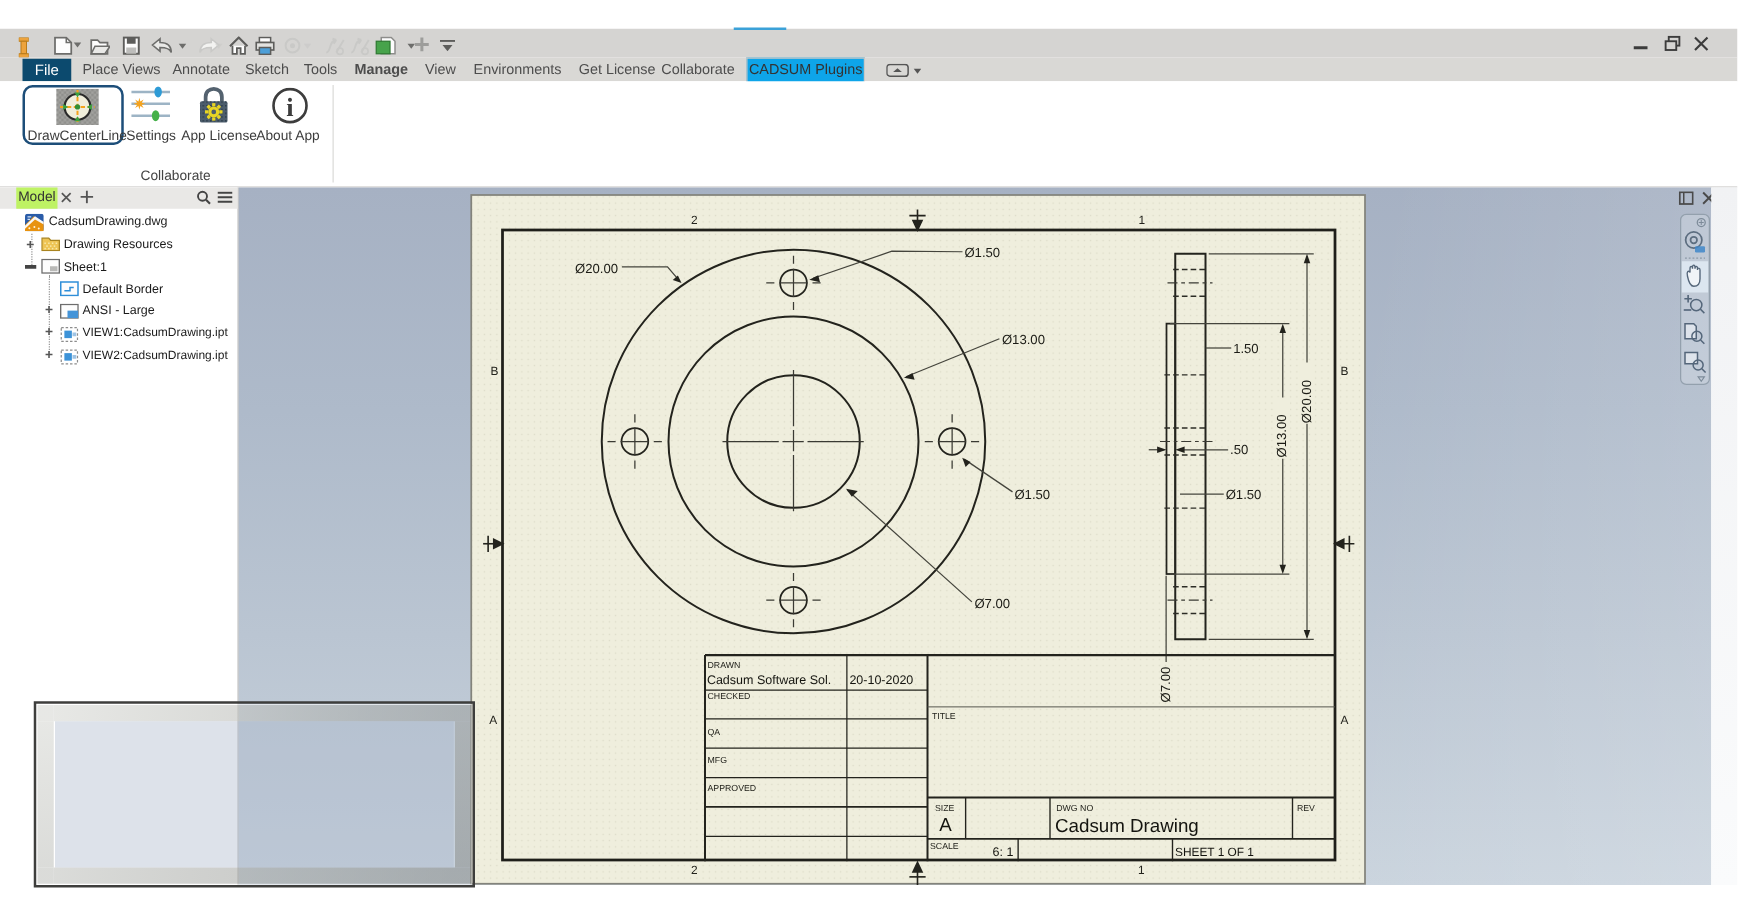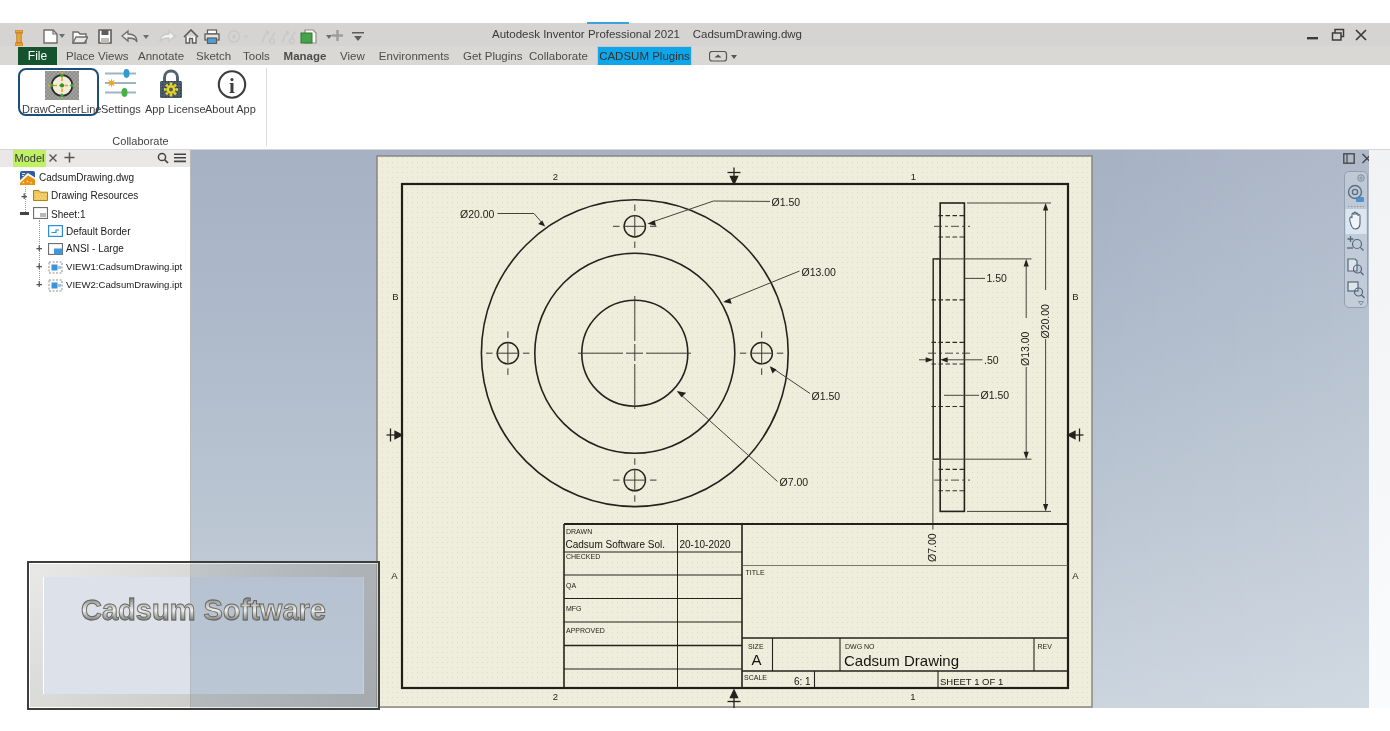--- a/index.html
+++ b/index.html
@@ -8,21 +8,21 @@
 .abs { position:absolute; }
 
 
 #titlebar { position:absolute; left:0; top:23px; width:1390px; height:23px; background:#d5d4d2; }
 #blueline { position:absolute; left:587px; top:22px; width:42px; height:2px; background:#3ba1d8; }
 #titletext { position:absolute; left:0; top:28px; width:1294px; text-align:center; font-size:11.5px; color:#3a3a3a; white-space:nowrap; }
 .qat { position:absolute; top:29px; }
 
 
 #tabrow { position:absolute; left:0; top:46px; width:1390px; height:19px; background:#d9d8d5; }
-#filetab { position:absolute; left:18px; top:47px; width:39px; height:18px; background:#14532d; color:#fff; font-size:12px; text-align:center; line-height:18px; }
+#filetab { position:absolute; left:18px; top:47px; width:39px; height:18px; background:#0c4a6e; color:#fff; font-size:12px; text-align:center; line-height:18px; }
 .tab { position:absolute; top:46px; height:19px; font-size:11.5px; color:#4d4d4d; line-height:20px; white-space:nowrap; }
 #activetab { position:absolute; left:597px; top:46px; width:95px; height:20px; background:#0ea5e9; border:1px solid #c8c8c6; border-bottom:none; color:#333; font-size:11.5px; text-align:center; line-height:19px; white-space:nowrap; }
 
 
 #ribbon { position:absolute; left:0; top:65px; width:1390px; height:85px; background:#ffffff; border-bottom:1px solid #d6d5d3; }
 #dclbtn { position:absolute; left:18px; top:68px; width:81px; height:48px; border:2.5px solid #1d4e79; border-radius:8px; }
 .riblabel { position:absolute; top:103px; font-size:11px; color:#3c3c3c; }
 #grouplabel { position:absolute; left:100px; top:135px; width:81px; text-align:center; font-size:11px; color:#444; }
 #groupsep { position:absolute; left:266px; top:68px; width:1px; height:78px; background:#dcdbd9; }
 
@@ -42,21 +42,20 @@
 #wm-frame { position:absolute; left:1px; top:1px; right:1px; bottom:1px; border:13px solid; border-image:linear-gradient(135deg, rgba(222,223,219,0.72) 0%, rgba(168,170,166,0.55) 55%, rgba(130,132,128,0.5) 100%) 1; }
 #wm-inner { position:absolute; left:15px; top:14px; right:15px; bottom:14px; background:rgba(170,183,203,0.4); }
 .wmtext { position:absolute; width:100%; text-align:center; font-weight:bold; font-family:"Liberation Sans", sans-serif; color:transparent; background:linear-gradient(180deg, #777773 8%, #cbcbc7 36%, #f0f0ec 50%, #a8a8a4 68%, #606058 94%); -webkit-background-clip:text; background-clip:text; -webkit-text-stroke:1px rgba(92,92,88,0.85); }
 </style>
 </head>
 <body>
 <div id="app">
 
   <div id="titlebar"></div>
   <div id="blueline"></div>
-  <div id="titletext">Autodesk Inventor Professional 2021&nbsp;&nbsp;&nbsp;&nbsp;CadsumDrawing.dwg</div>
   <div id="qaticons">
     <svg class="qat" style="left:15px; top:30px;" width="8" height="16" viewBox="0 0 8 16">
       <rect x="0" y="0" width="8" height="3" fill="#eda33c" stroke="#b87b1a" stroke-width="0.8"></rect>
       <rect x="1.8" y="3" width="4.4" height="10" fill="#eda33c" stroke="#b87b1a" stroke-width="0.8"></rect>
       <rect x="0" y="13" width="8" height="3" fill="#eda33c" stroke="#b87b1a" stroke-width="0.8"></rect>
     </svg>
     <svg class="qat" style="left:43px;" width="22" height="15" viewBox="0 0 22 15">
       <path d="M1,1 L10,1 L14,5 L14,14 L1,14 Z" fill="#fdfdfd" stroke="#6d6d6b" stroke-width="1.4"></path>
       <path d="M10,1 L10,5 L14,5" fill="none" stroke="#6d6d6b" stroke-width="1.2"></path>
       <path d="M16,5 L22,5 L19,9 Z" fill="#6d6d6b"></path>
@@ -131,21 +130,21 @@
   <div id="tabrow"></div>
   <div id="filetab">File</div>
   <div id="tabs">
     <div class="tab" style="left:66px; width:58px; text-align:center;">Place Views</div>
     <div class="tab" style="left:138px; width:46px; text-align:center;">Annotate</div>
     <div class="tab" style="left:196px; width:34px; text-align:center;">Sketch</div>
     <div class="tab" style="left:243px; width:26px; text-align:left;">Tools</div>
     <div class="tab" style="left:283px; width:44px; text-align:center;font-weight:bold;">Manage</div>
     <div class="tab" style="left:340px; width:24px; text-align:center;">View</div>
     <div class="tab" style="left:378px; width:72px; text-align:center;">Environments</div>
-    <div class="tab" style="left:463px; width:58px; text-align:center;">Get Plugins</div>
+    <div class="tab" style="left:463px; width:58px; text-align:center;">Get License</div>
     <div class="tab" style="left:529px; width:56px; text-align:center;">Collaborate</div>
     <svg class="abs" style="left:709px; top:51px;" width="28" height="11" viewBox="0 0 28 11">
       <rect x="0.5" y="0.5" width="17" height="9.5" rx="2.5" fill="none" stroke="#555" stroke-width="1.2"></rect>
       <path d="M5.5,6.5 L9,3.5 L12.5,6.5 Z" fill="#555"></path>
       <path d="M22,4 L28,4 L25,8 Z" fill="#555"></path>
     </svg>
   </div>
   <div id="activetab">CADSUM Plugins</div>
 
   <div id="ribbon"></div>
@@ -551,16 +550,15 @@
         </g>
         <path d="M14.5,130.5 L19.5,130.5 L17,134 Z" fill="none" stroke="#7d8b99" stroke-width="0.9"></path>
       </svg>
     </div>
   </div>
   <div id="rightstrip"></div>
 
   <div id="wm">
     <div id="wm-frame"></div>
     <div id="wm-inner"></div>
-    <div class="wmtext" style="top:31px; font-size:29px;">Cadsum Software</div>
   </div>
 
 </div>
 
 </body></html>

